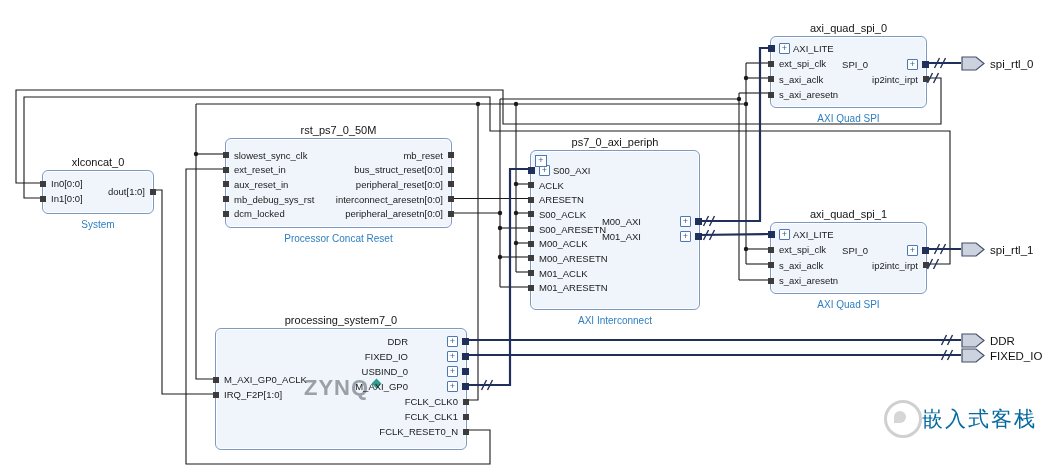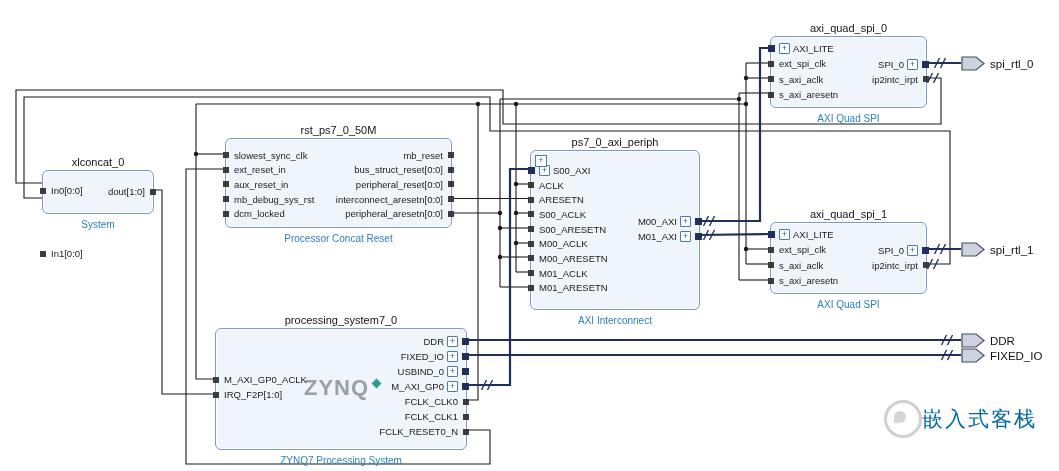--- a/index.html
+++ b/index.html
@@ -14,32 +14,32 @@
          box-shadow:inset 0 0 0 1px #ffffff;}
   .btitle{position:absolute;top:-15px;left:-20px;right:-20px;text-align:center;font-size:11px;
           color:#141414;white-space:nowrap;}
   .btype{position:absolute;bottom:-17px;left:-30px;right:-30px;text-align:center;font-size:10px;
          color:#2d7fc0;white-space:nowrap;}
   .col{position:absolute;display:flex;flex-direction:column;}
   .col.l{left:0;}
   .col.r{right:0;align-items:flex-end;}
   .port{display:flex;align-items:center;font-size:9.5px;color:#1a1a1a;position:relative;white-space:nowrap;}
   .port.l{padding-left:8px;}
-  .port.r{padding-right:8px;}
+  .port.r{padding-right:8px;gap:36px;}
   .stub{position:absolute;top:50%;width:6px;height:6px;margin-top:-3px;background:#3c3c3c;}
   .port.l .stub{left:-3px;}
   .port.r .stub{right:-3px;}
   .port.iface .stub{background:#20305a;width:7px;height:7px;margin-top:-3.5px;}
   .plus{display:inline-block;flex:none;width:9px;height:9px;border:1px solid #5078b0;color:#39648f;
         font-size:9px;line-height:8px;text-align:center;background:#fff;border-radius:1px;margin:0 3px;}
   .port.l .plus{margin-left:0;}
   .port.r .plus{margin-right:0;}
   .expand{position:absolute;left:4px;top:4px;width:10px;height:10px;border:1px solid #5078b0;color:#39648f;
           font-size:9px;line-height:9px;text-align:center;background:#fff;z-index:3;}
-  .xl .port{height:15px;} .xl .col.l{top:12px;gap:48px;} .xl .col.r{top:13px;}
+  .xl .port{height:15px;} .xl .col.l{top:5px;} .xl .col.r{top:13px;}
   .rst .port{height:14.6px;} .rst .col.l{top:9px;} .rst .col.r{top:9px;}
   .ic .port{height:14.7px;} .ic .col.l{top:12px;} .ic .col.r{top:63px;}
   .spi .port{height:15.3px;} .spi .col.l{top:4px;} .spi .col.r{top:19.5px;}
   .ps .port{height:15px;} .ps .col.l{top:43px;} .ps .col.r{top:5px;}
   .zynq{position:absolute;left:88px;top:46px;font-size:22px;font-weight:bold;color:#9aa0a8;
         letter-spacing:1px;}
   .zynq::after{content:"";display:inline-block;width:7px;height:7px;background:#2e9b8f;
         transform:rotate(45deg);margin-left:4px;margin-bottom:8px;}
   .ext{position:absolute;display:flex;align-items:center;gap:5px;}
   .ext-label{font-size:11.5px;color:#111;white-space:nowrap;}
@@ -324,21 +324,20 @@
         </div>
       <div class="port r">
           <span>ip2intc_irpt</span>
           <span class="stub"></span>
         </div>
     </div>
   </div>
 
   <div class="block ps" style="left:215px;top:328px;width:250px;height:120px;">
     <div class="btitle">processing_system7_0</div>
-    <div class="btype">ZYNQ7 Processing System</div>
     <div class="zynq">ZYNQ</div>
     <div class="col l">
       <div class="port l">
           <span class="stub"></span>
           <span>M_AXI_GP0_ACLK</span>
         </div>
       <div class="port l">
           <span class="stub"></span>
           <span>IRQ_F2P[1:0]</span>
         </div>

